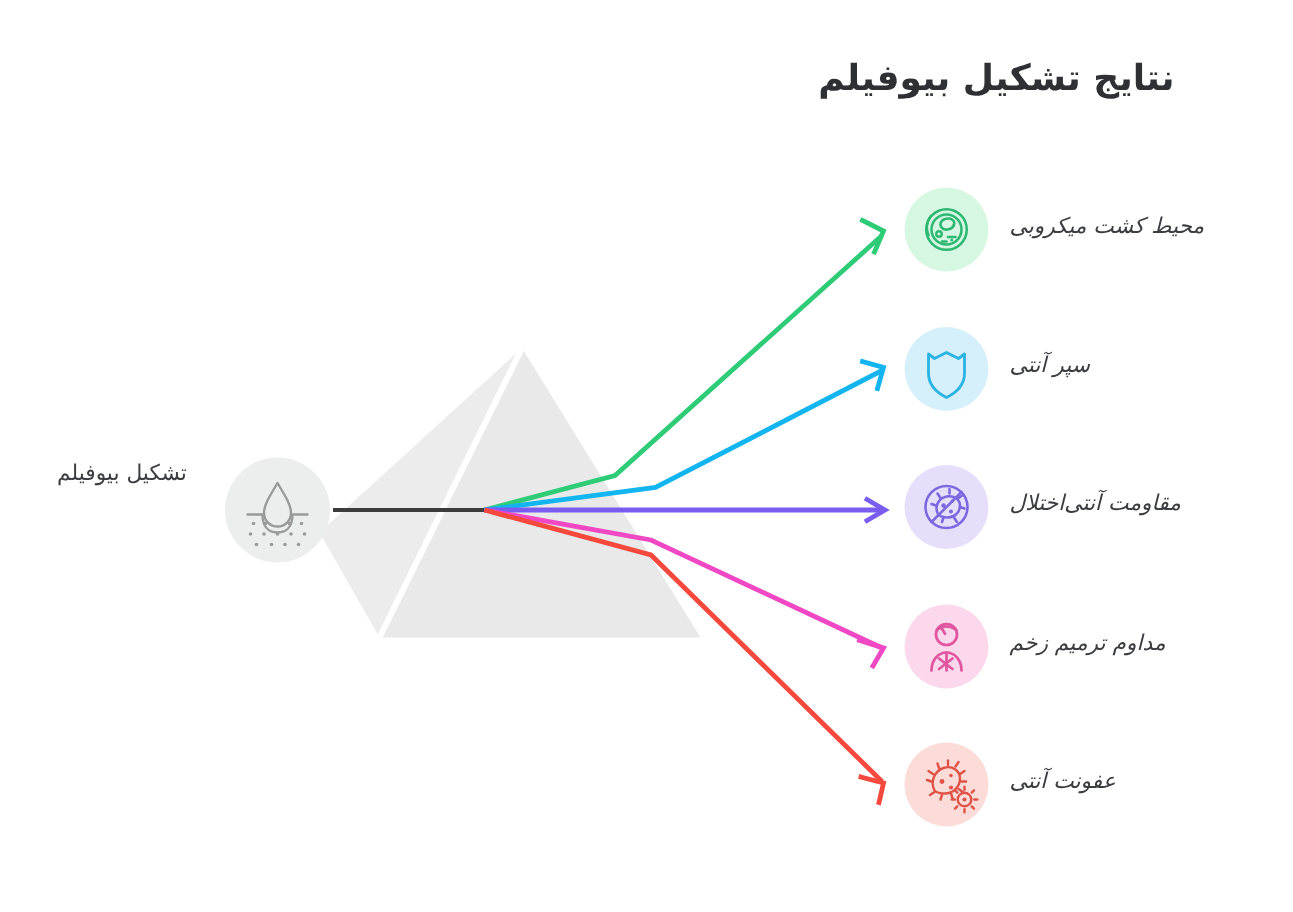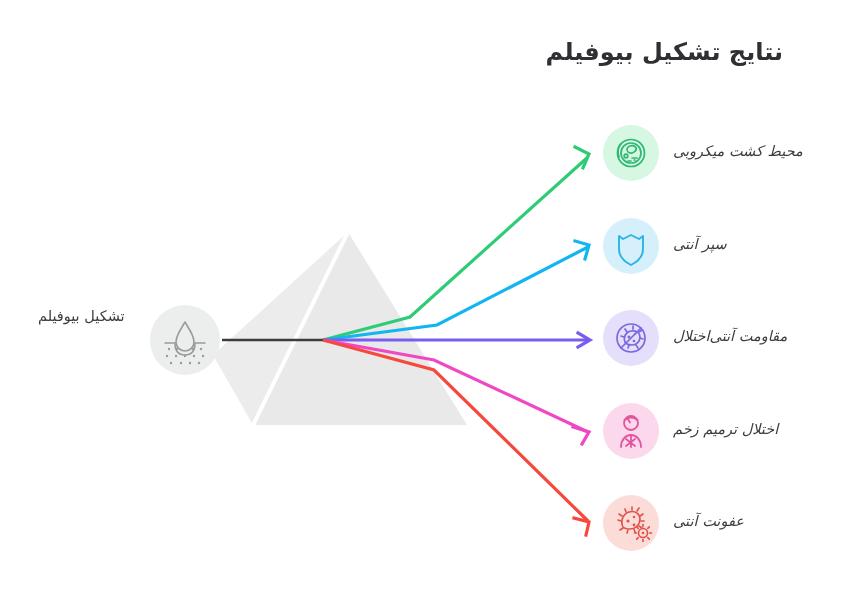--- a/index.html
+++ b/index.html
@@ -214,21 +214,21 @@
         <circle cx="28" cy="20" r="7"></circle>
         <path d="M21.5 17 c4 -3 9 -3 13 0"></path>
         <path d="M24 14.5 l3 5"></path>
         <path d="M18 44 c0 -7 4.5 -12 10 -12 s10 5 10 12"></path>
         <path d="M28 32 v12"></path>
         <path d="M23 36 l9 7"></path>
         <path d="M32 36 l-9 7"></path>
       </g>
     </svg>
   </div>
-  <div class="lbl">اختلال ترمیم زخم</div>
+  <div class="lbl">مداوم ترمیم زخم</div>
 </div>
 
 <div class="outcome" style="left:603px; top:495px;">
   <div class="bubble" style="background:#fbdcd8;">
     <svg width="56" height="56" viewBox="0 0 56 56">
       <g fill="none" stroke="#e05247" stroke-width="1.6" stroke-linecap="round" stroke-linejoin="round">
         <path d="M20 32 c-3 -6 0 -13 6 -15 c6 -2 11 2 11 7 c0 6 -5 10 -10 10 c-3 0 -6 -1 -7 -2 z"></path>
         <path d="M18 26 l-3 -1"></path>
           <path d="M19 21 l-3 -2"></path>
         <path d="M23 17 l-1 -3"></path>

